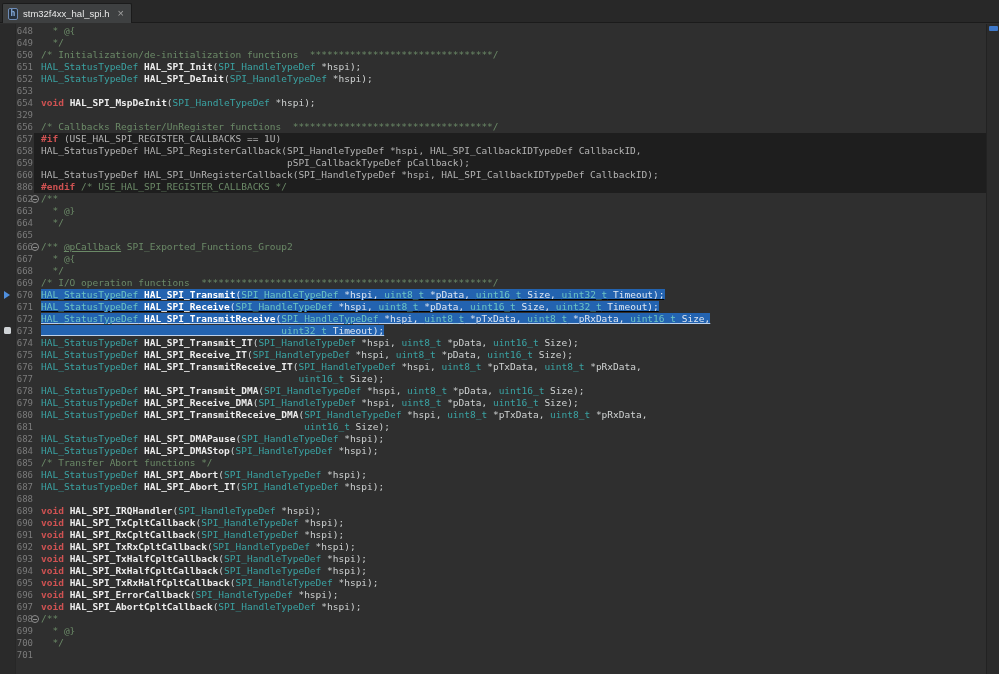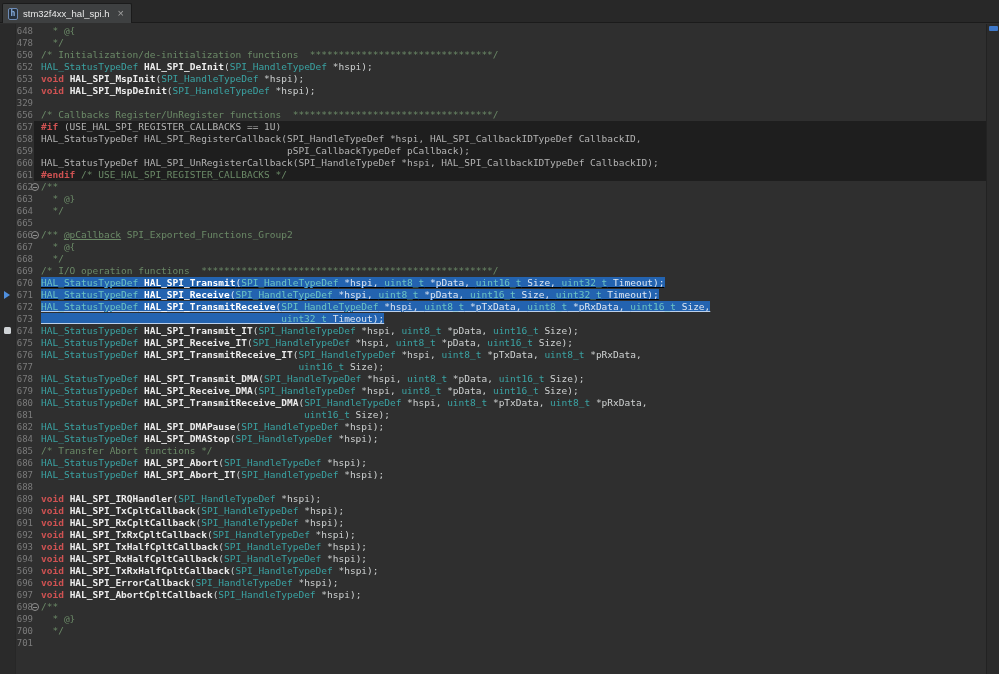--- a/index.html
+++ b/index.html
@@ -77,32 +77,33 @@
     </div>
   </div>
 
   <div class="editor">
     <div class="marker-bar" id="marker-bar">
         <span class="gmark arrow-blue" style="top: 267px;"></span>
         <span class="gmark dot-gray" style="top: 303px;"></span>
       </div>
     <div class="lines" id="lines">
         <div class="row"><span class="ln">648</span><span class="code"><span class="tok c">  * @{</span></span></div>
-        <div class="row"><span class="ln">478</span><span class="code"><span class="tok c">  */</span></span></div>
+        <div class="row"><span class="ln">649</span><span class="code"><span class="tok c">  */</span></span></div>
         <div class="row"><span class="ln">650</span><span class="code"><span class="tok c">/* Initialization/de-initialization functions  ********************************/</span></span></div>
+        <div class="row"><span class="ln">651</span><span class="code"><span class="tok t">HAL_StatusTypeDef</span><span class="tok p"> </span><span class="tok f">HAL_SPI_Init</span><span class="tok p">(</span><span class="tok t">SPI_HandleTypeDef</span><span class="tok p"> *hspi);</span></span></div>
         <div class="row"><span class="ln">652</span><span class="code"><span class="tok t">HAL_StatusTypeDef</span><span class="tok p"> </span><span class="tok f">HAL_SPI_DeInit</span><span class="tok p">(</span><span class="tok t">SPI_HandleTypeDef</span><span class="tok p"> *hspi);</span></span></div>
-        <div class="row"><span class="ln">653</span><span class="code"><span class="tok k">void</span><span class="tok p"> </span><span class="tok f">HAL_SPI_MspInit</span><span class="tok p">(</span><span class="tok t">SPI_HandleTypeDef</span><span class="tok p"> *hspi);</span></span></div>
+        <div class="row"><span class="ln">653</span></div>
         <div class="row"><span class="ln">654</span><span class="code"><span class="tok k">void</span><span class="tok p"> </span><span class="tok f">HAL_SPI_MspDeInit</span><span class="tok p">(</span><span class="tok t">SPI_HandleTypeDef</span><span class="tok p"> *hspi);</span></span></div>
         <div class="row"><span class="ln">329</span><span class="code"></span></div>
         <div class="row"><span class="ln">656</span><span class="code"><span class="tok c">/* Callbacks Register/UnRegister functions  ***********************************/</span></span></div>
         <div class="row inactive"><span class="band"></span><span class="ln">657</span><span class="code"><span class="tok k">#if</span><span class="tok i"> (USE_HAL_SPI_REGISTER_CALLBACKS == 1U)</span></span></div>
         <div class="row inactive"><span class="band"></span><span class="ln">658</span><span class="code"><span class="tok i">HAL_StatusTypeDef HAL_SPI_RegisterCallback(SPI_HandleTypeDef *hspi, HAL_SPI_CallbackIDTypeDef CallbackID,</span></span></div>
         <div class="row inactive"><span class="band"></span><span class="ln">659</span><span class="code"><span class="tok i">                                           pSPI_CallbackTypeDef pCallback);</span></span></div>
         <div class="row inactive"><span class="band"></span><span class="ln">660</span><span class="code"><span class="tok i">HAL_StatusTypeDef HAL_SPI_UnRegisterCallback(SPI_HandleTypeDef *hspi, HAL_SPI_CallbackIDTypeDef CallbackID);</span></span></div>
-        <div class="row inactive"><span class="band"></span><span class="ln">661</span><span class="code"><span class="tok k">#endif</span><span class="tok c"> /* USE_HAL_SPI_REGISTER_CALLBACKS */</span></span></div>
+        <div class="row inactive"><span class="band"></span><span class="ln">886</span><span class="code"><span class="tok k">#endif</span><span class="tok c"> /* USE_HAL_SPI_REGISTER_CALLBACKS */</span></span></div>
         <div class="row"><span class="ln">662</span><span class="fold"></span><span class="code"><span class="tok c">/**</span></span></div>
         <div class="row"><span class="ln">663</span><span class="code"><span class="tok c">  * @}</span></span></div>
         <div class="row"><span class="ln">664</span><span class="code"><span class="tok c">  */</span></span></div>
         <div class="row"><span class="ln">665</span><span class="code"></span></div>
         <div class="row"><span class="ln">666</span><span class="fold"></span><span class="code"><span class="tok c">/** </span><span class="tok d">@pCallback</span><span class="tok c"> SPI_Exported_Functions_Group2</span></span></div>
         <div class="row"><span class="ln">667</span><span class="code"><span class="tok c">  * @{</span></span></div>
         <div class="row"><span class="ln">668</span><span class="code"><span class="tok c">  */</span></span></div>
         <div class="row"><span class="ln">669</span><span class="code"><span class="tok c">/* I/O operation functions  ***************************************************/</span></span></div>
         <div class="row"><span class="ln">670</span><span class="code"><span class="sel"><span class="tok t">HAL_StatusTypeDef</span><span class="tok p"> </span><span class="tok f">HAL_SPI_Transmit</span><span class="tok p">(</span><span class="tok t">SPI_HandleTypeDef</span><span class="tok p"> *hspi, </span><span class="tok t">uint8_t</span><span class="tok p"> *pData, </span><span class="tok t">uint16_t</span><span class="tok p"> Size, </span><span class="tok t">uint32_t</span><span class="tok p"> Timeout);</span></span></span></div>
         <div class="row"><span class="ln">671</span><span class="code"><span class="sel"><span class="tok t">HAL_StatusTypeDef</span><span class="tok p"> </span><span class="tok f">HAL_SPI_Receive</span><span class="tok p">(</span><span class="tok t">SPI_HandleTypeDef</span><span class="tok p"> *hspi, </span><span class="tok t">uint8_t</span><span class="tok p"> *pData, </span><span class="tok t">uint16_t</span><span class="tok p"> Size, </span><span class="tok t">uint32_t</span><span class="tok p"> Timeout);</span></span></span></div>
@@ -121,21 +122,21 @@
         <div class="row"><span class="ln">685</span><span class="code"><span class="tok c">/* Transfer Abort functions */</span></span></div>
         <div class="row"><span class="ln">686</span><span class="code"><span class="tok t">HAL_StatusTypeDef</span><span class="tok p"> </span><span class="tok f">HAL_SPI_Abort</span><span class="tok p">(</span><span class="tok t">SPI_HandleTypeDef</span><span class="tok p"> *hspi);</span></span></div>
         <div class="row"><span class="ln">687</span><span class="code"><span class="tok t">HAL_StatusTypeDef</span><span class="tok p"> </span><span class="tok f">HAL_SPI_Abort_IT</span><span class="tok p">(</span><span class="tok t">SPI_HandleTypeDef</span><span class="tok p"> *hspi);</span></span></div>
         <div class="row"><span class="ln">688</span><span class="code"></span></div>
         <div class="row"><span class="ln">689</span><span class="code"><span class="tok k">void</span><span class="tok p"> </span><span class="tok f">HAL_SPI_IRQHandler</span><span class="tok p">(</span><span class="tok t">SPI_HandleTypeDef</span><span class="tok p"> *hspi);</span></span></div>
         <div class="row"><span class="ln">690</span><span class="code"><span class="tok k">void</span><span class="tok p"> </span><span class="tok f">HAL_SPI_TxCpltCallback</span><span class="tok p">(</span><span class="tok t">SPI_HandleTypeDef</span><span class="tok p"> *hspi);</span></span></div>
         <div class="row"><span class="ln">691</span><span class="code"><span class="tok k">void</span><span class="tok p"> </span><span class="tok f">HAL_SPI_RxCpltCallback</span><span class="tok p">(</span><span class="tok t">SPI_HandleTypeDef</span><span class="tok p"> *hspi);</span></span></div>
         <div class="row"><span class="ln">692</span><span class="code"><span class="tok k">void</span><span class="tok p"> </span><span class="tok f">HAL_SPI_TxRxCpltCallback</span><span class="tok p">(</span><span class="tok t">SPI_HandleTypeDef</span><span class="tok p"> *hspi);</span></span></div>
         <div class="row"><span class="ln">693</span><span class="code"><span class="tok k">void</span><span class="tok p"> </span><span class="tok f">HAL_SPI_TxHalfCpltCallback</span><span class="tok p">(</span><span class="tok t">SPI_HandleTypeDef</span><span class="tok p"> *hspi);</span></span></div>
         <div class="row"><span class="ln">694</span><span class="code"><span class="tok k">void</span><span class="tok p"> </span><span class="tok f">HAL_SPI_RxHalfCpltCallback</span><span class="tok p">(</span><span class="tok t">SPI_HandleTypeDef</span><span class="tok p"> *hspi);</span></span></div>
-        <div class="row"><span class="ln">569</span><span class="code"><span class="tok k">void</span><span class="tok p"> </span><span class="tok f">HAL_SPI_TxRxHalfCpltCallback</span><span class="tok p">(</span><span class="tok t">SPI_HandleTypeDef</span><span class="tok p"> *hspi);</span></span></div>
+        <div class="row"><span class="ln">695</span><span class="code"><span class="tok k">void</span><span class="tok p"> </span><span class="tok f">HAL_SPI_TxRxHalfCpltCallback</span><span class="tok p">(</span><span class="tok t">SPI_HandleTypeDef</span><span class="tok p"> *hspi);</span></span></div>
         <div class="row"><span class="ln">696</span><span class="code"><span class="tok k">void</span><span class="tok p"> </span><span class="tok f">HAL_SPI_ErrorCallback</span><span class="tok p">(</span><span class="tok t">SPI_HandleTypeDef</span><span class="tok p"> *hspi);</span></span></div>
         <div class="row"><span class="ln">697</span><span class="code"><span class="tok k">void</span><span class="tok p"> </span><span class="tok f">HAL_SPI_AbortCpltCallback</span><span class="tok p">(</span><span class="tok t">SPI_HandleTypeDef</span><span class="tok p"> *hspi);</span></span></div>
         <div class="row"><span class="ln">698</span><span class="fold"></span><span class="code"><span class="tok c">/**</span></span></div>
         <div class="row"><span class="ln">699</span><span class="code"><span class="tok c">  * @}</span></span></div>
         <div class="row"><span class="ln">700</span><span class="code"><span class="tok c">  */</span></span></div>
         <div class="row"><span class="ln">701</span><span class="code"></span></div>
       </div>
     <div class="ruler" id="ruler">
         <span class="omark" style="top: 2px; background: rgb(62, 120, 201);"></span>
       </div>

